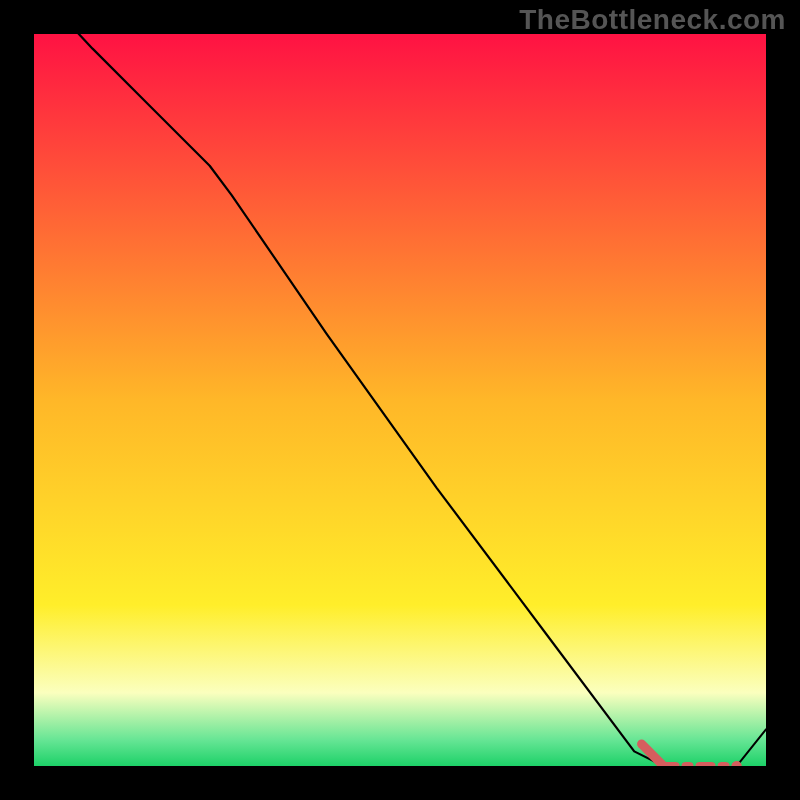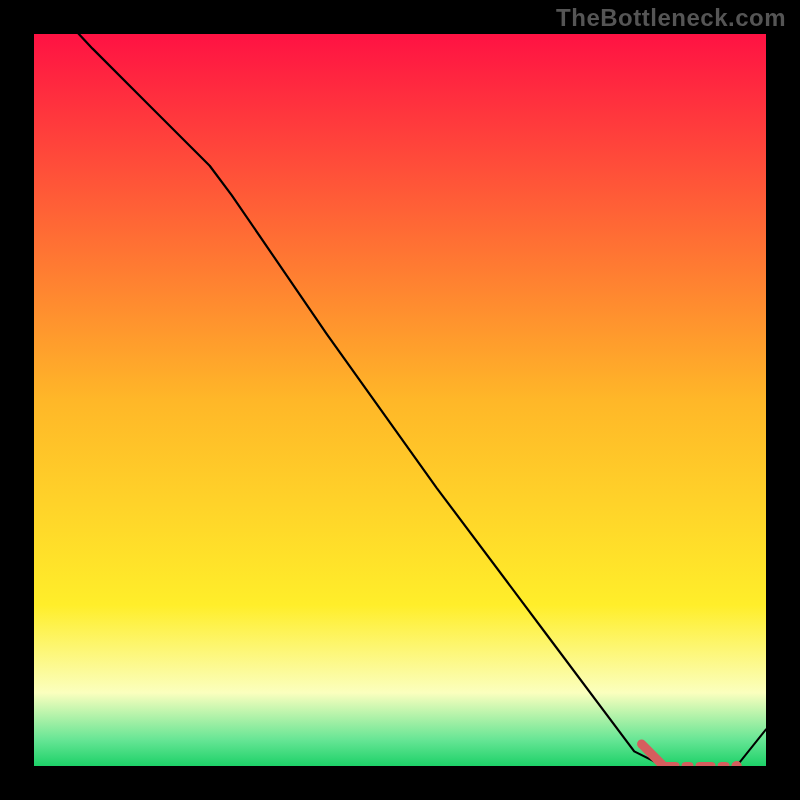--- a/index.html
+++ b/index.html
@@ -15,21 +15,21 @@
     position: relative;
     width: 800px;
     height: 800px;
     background: #000;
   }
   .watermark {
     position: absolute;
     top: 4px;
     right: 14px;
     color: #555555;
-    font-size: 24px;
+    font-size: 28px;
     font-weight: bold;
     letter-spacing: 0.5px;
     z-index: 10;
   }
   .plot-frame {
     position: absolute;
     left: 34px;
     top: 34px;
     width: 732px;
     height: 732px;

